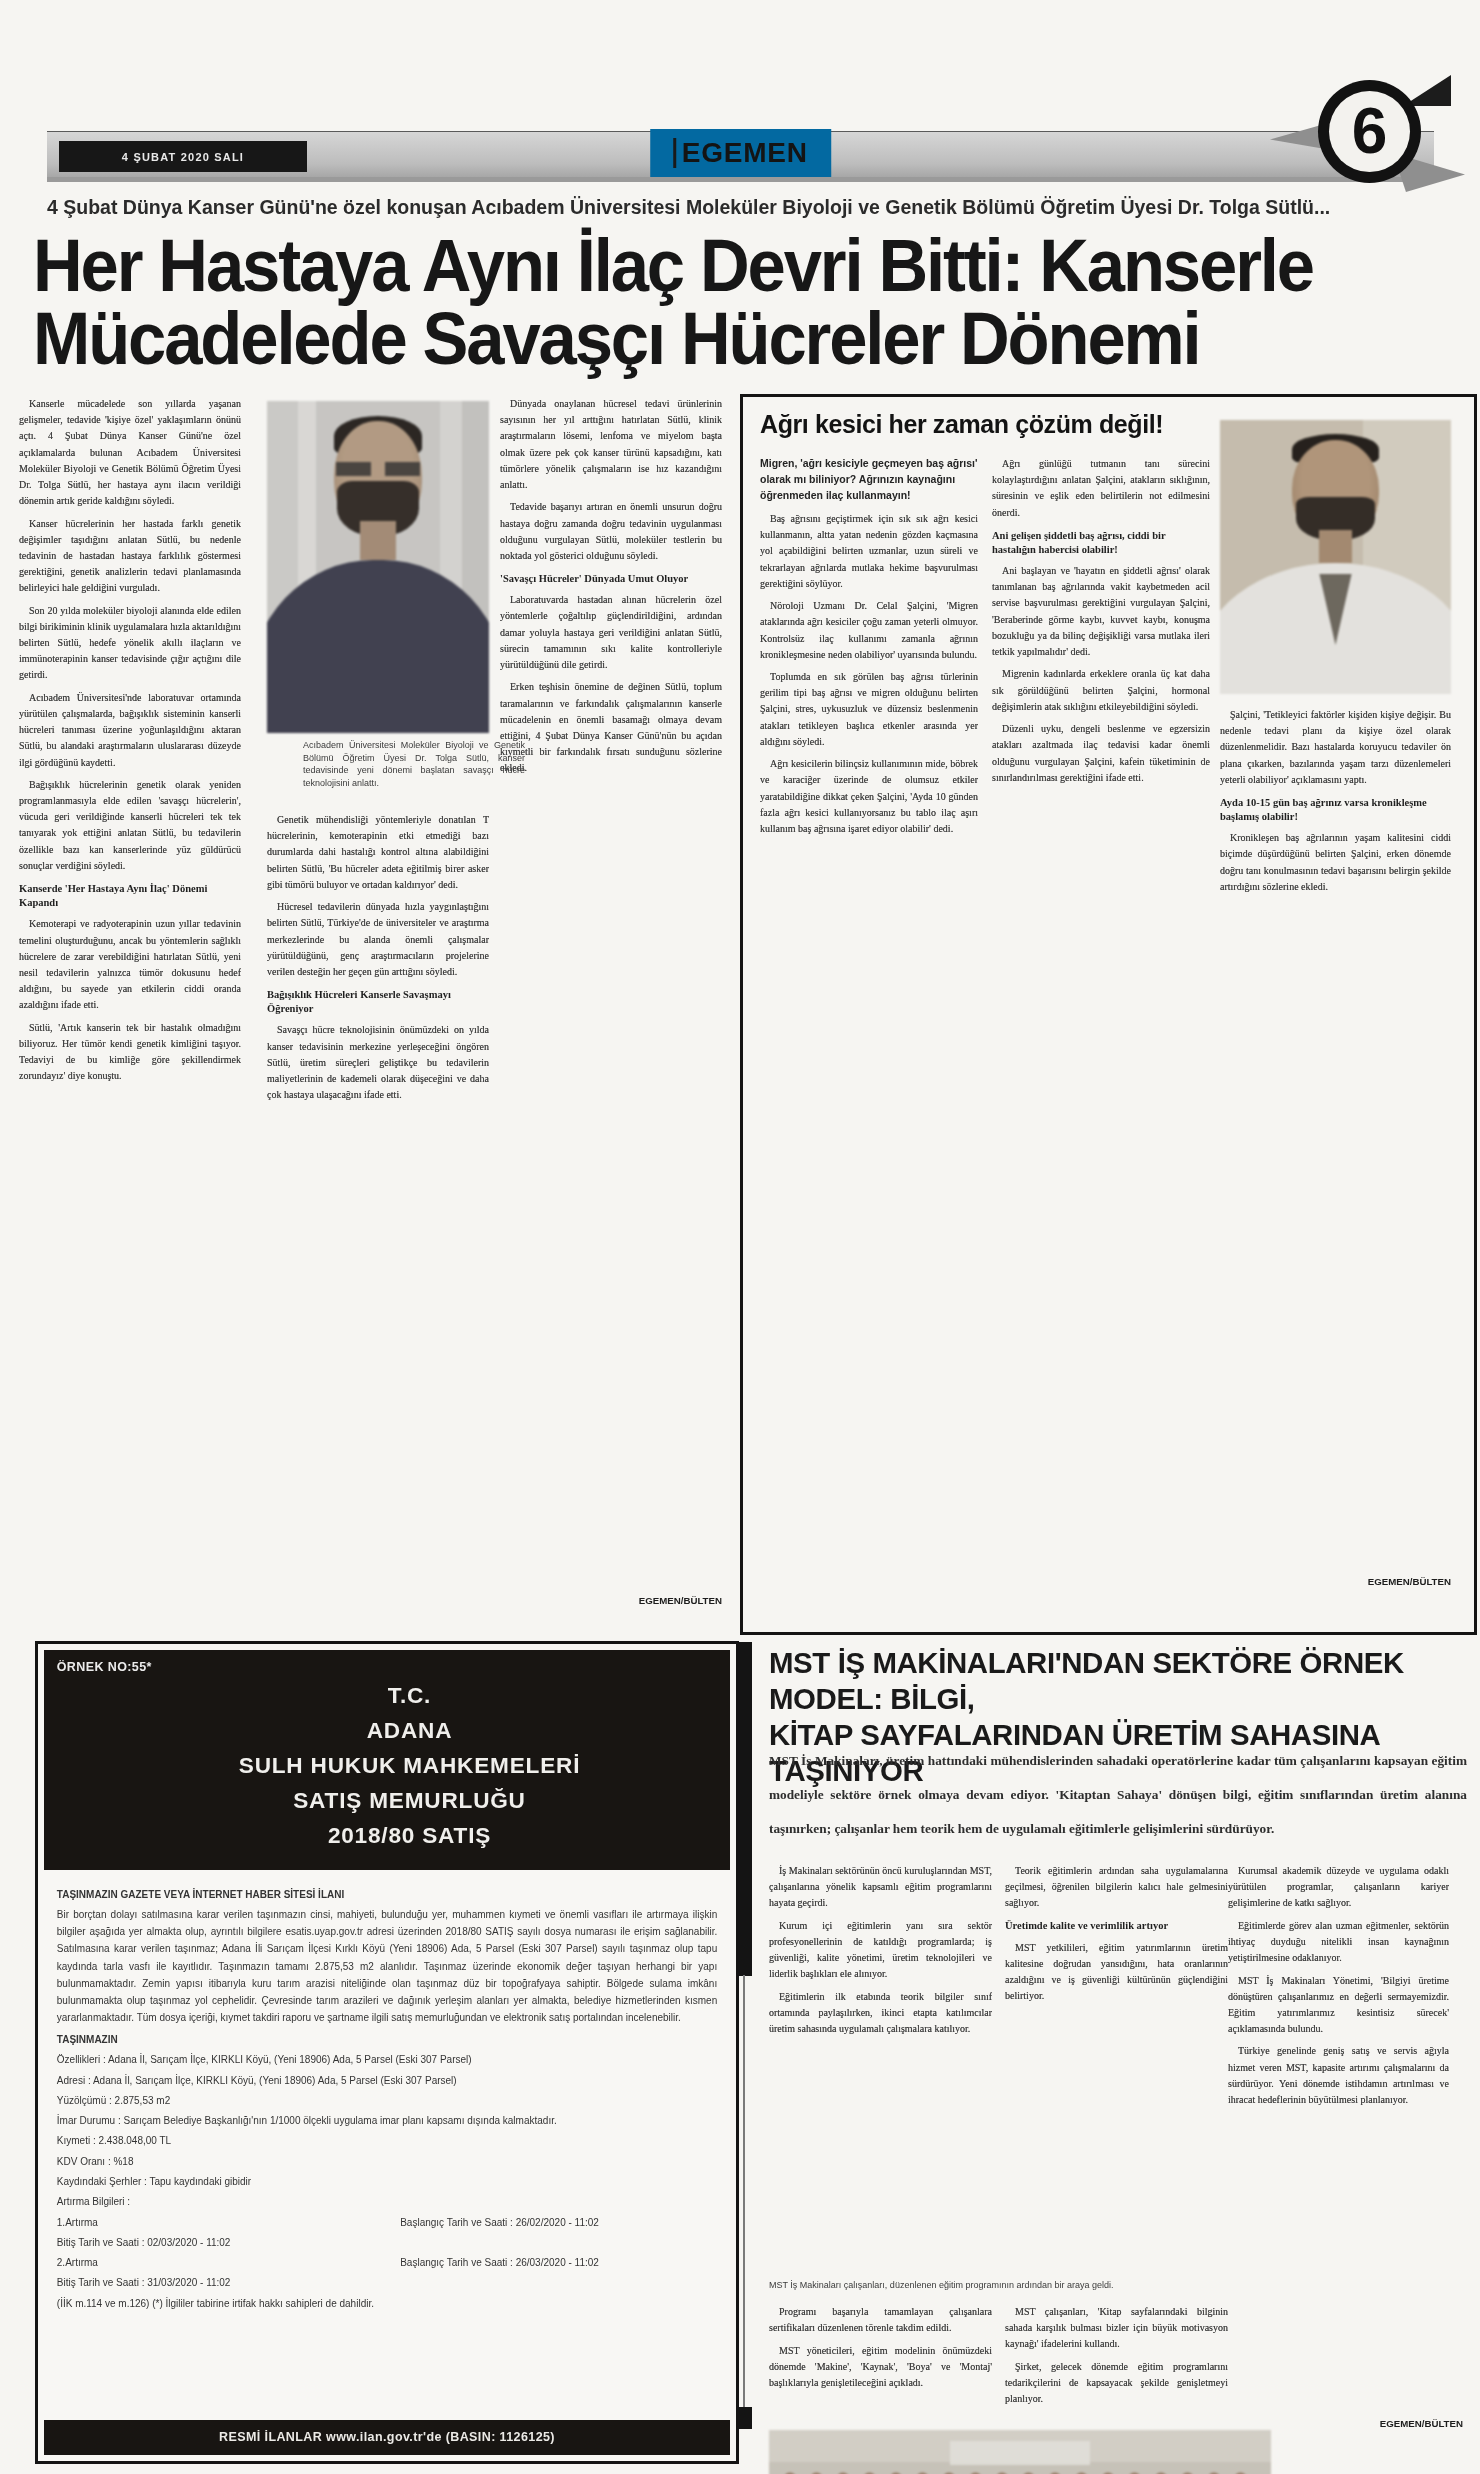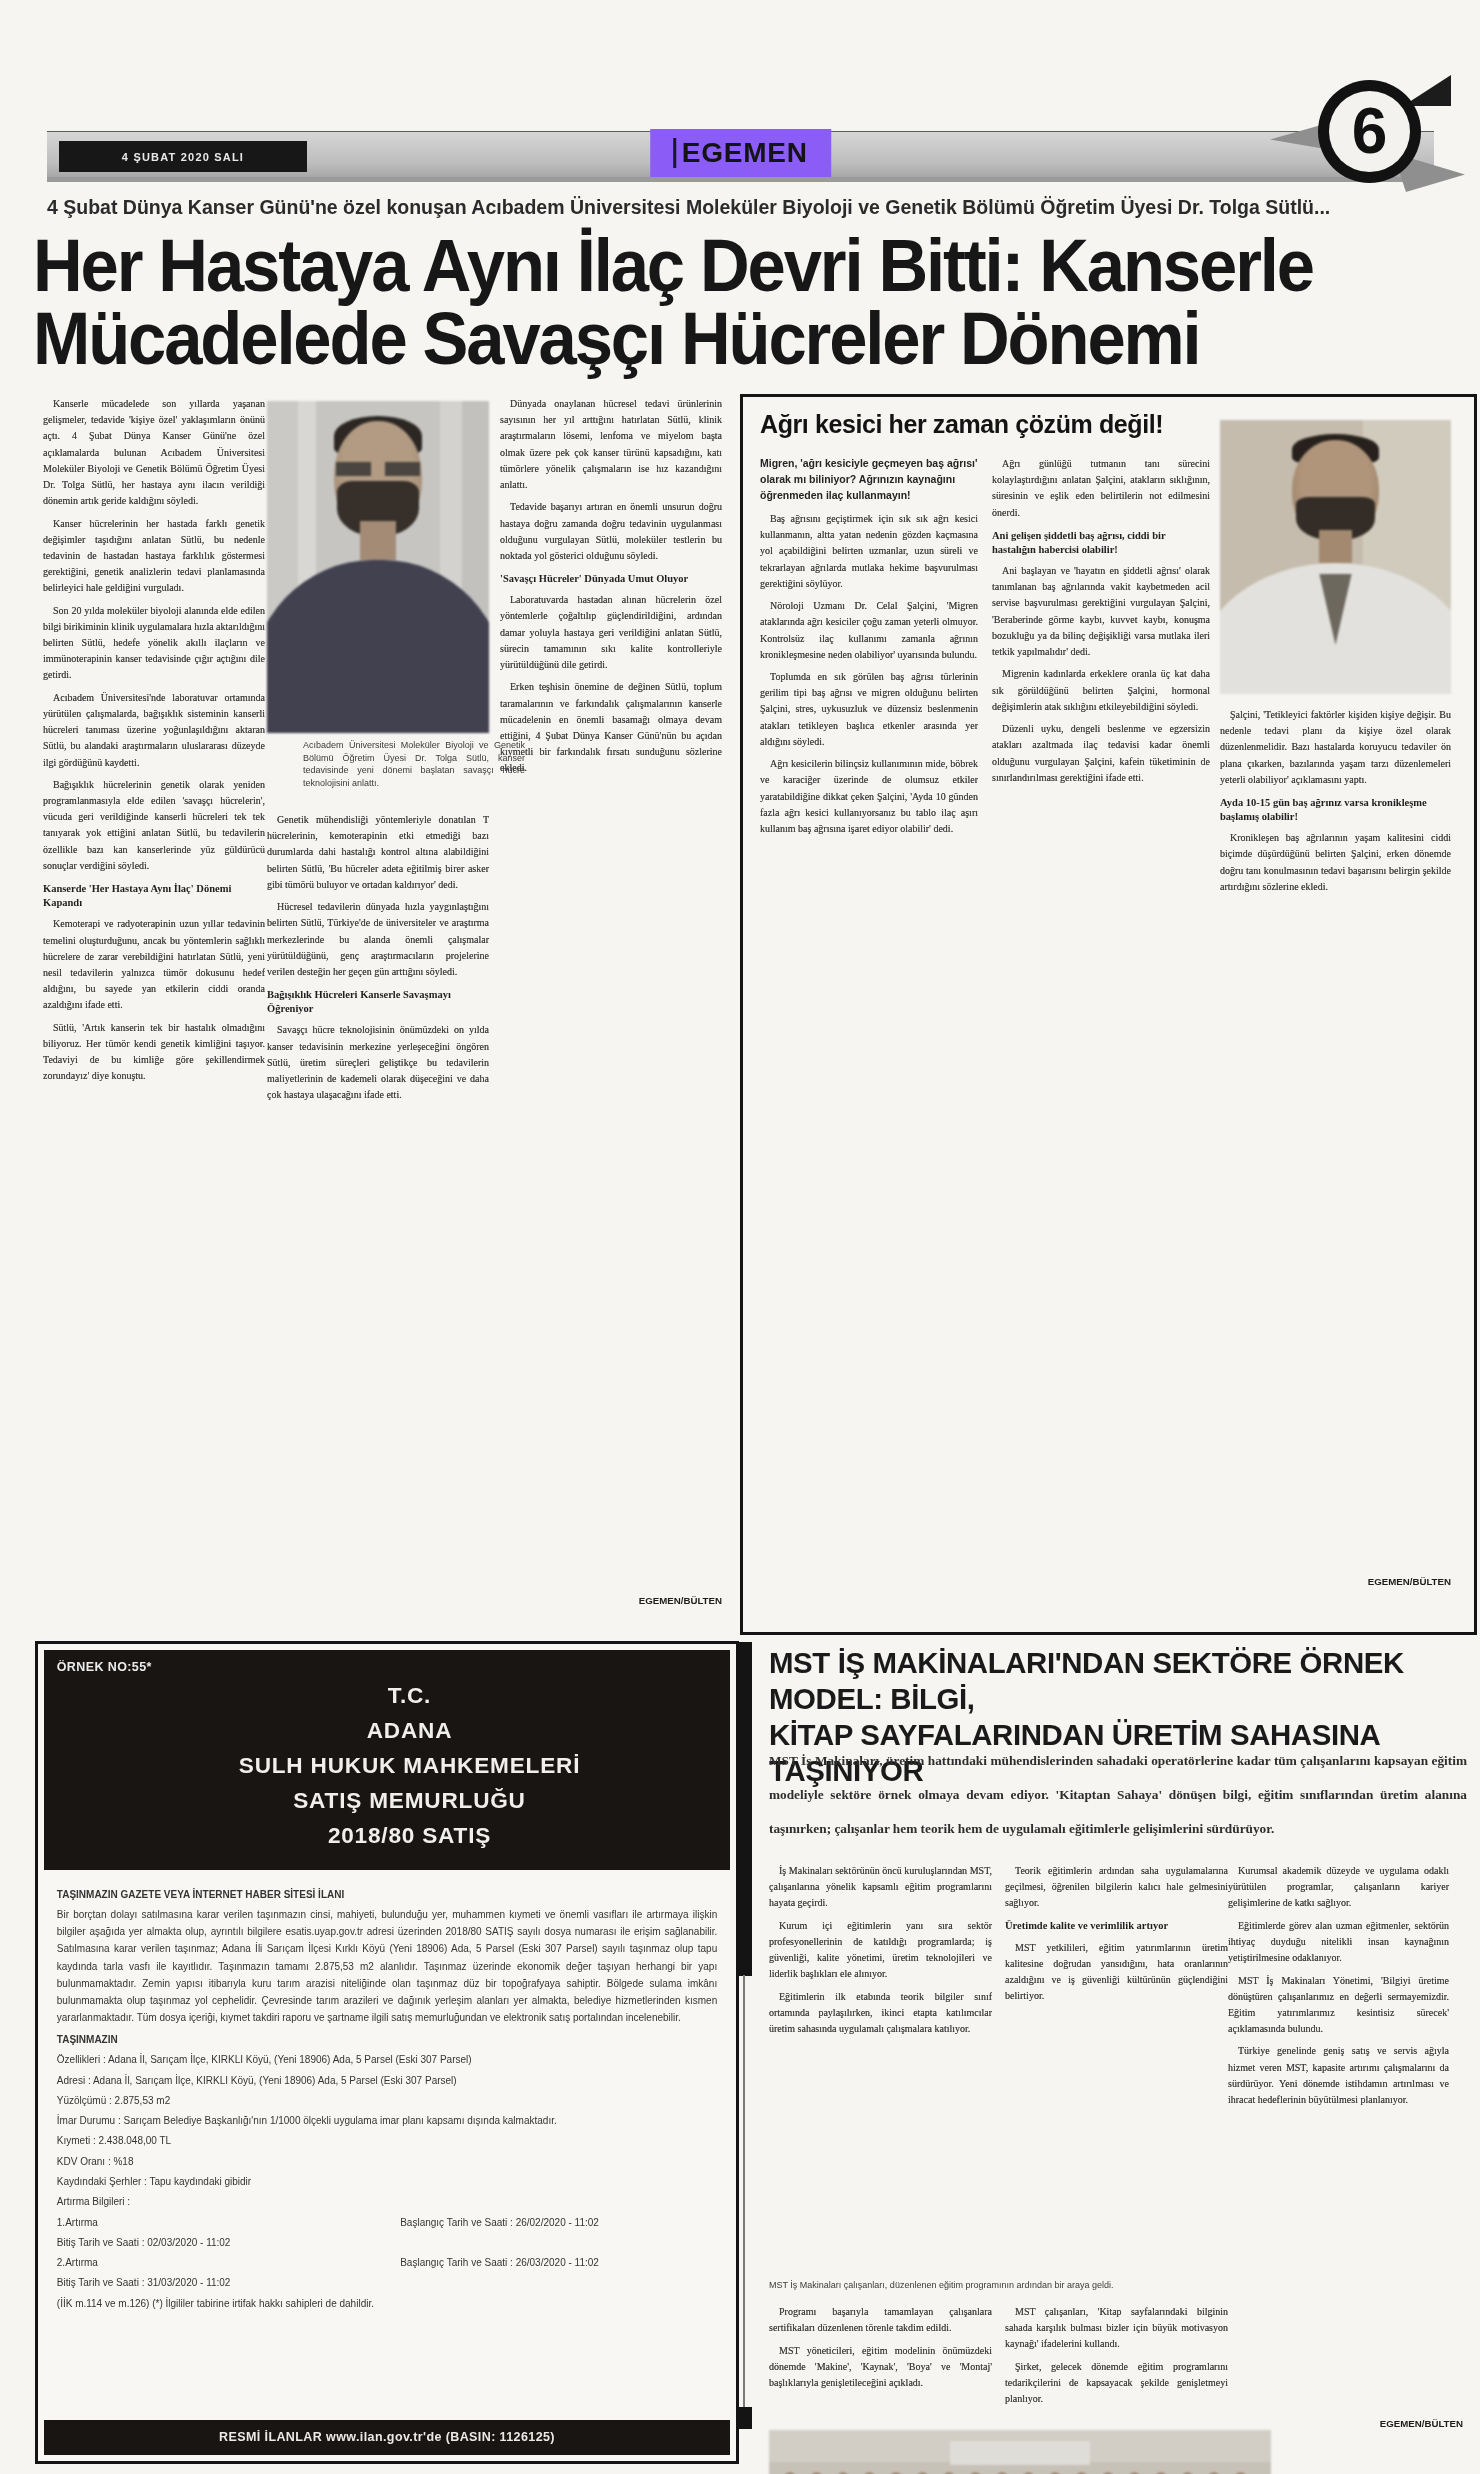--- a/index.html
+++ b/index.html
@@ -7,21 +7,21 @@
         font-family:"Liberation Serif",serif;overflow:hidden;}
   .abs{position:absolute;}
 
   
   .band{left:47px;top:131px;width:1387px;height:45px;
         background:linear-gradient(180deg,#d6d6d6 0%,#bdbdbd 70%,#a7a7a7 100%);
         border-top:1.6px solid #5a5a5a;border-bottom:5.5px solid #9a9a9a;}
   .date-box{left:59px;top:141px;width:248px;height:31px;background:#171717;color:#e9e9e9;
         font-family:"Liberation Sans",sans-serif;font-weight:bold;font-size:11px;letter-spacing:1.2px;
         display:flex;align-items:center;justify-content:center;filter:blur(0.3px);}
-  .masthead{left:50%;top:129px;transform:translateX(-50%);background:#8b5cf6;height:48px;
+  .masthead{left:50%;top:129px;transform:translateX(-50%);background:#0369a1;height:48px;
         padding:0 23.4px;display:flex;align-items:center;}
   .masthead .bar{width:3.1px;height:30px;background:#1a1a1a;margin-right:5.5px;}
   .masthead .word{font-family:"Liberation Sans",sans-serif;font-weight:bold;font-size:28px;
         letter-spacing:0.8px;color:#141414;filter:blur(0.3px);}
   .emblem{left:1270px;top:75px;width:195px;height:136px;}
   .wing-left{position:absolute;left:0;top:39px;width:90px;height:41px;background:#8f8f8f;
         clip-path:polygon(0 62%,100% 0,100% 100%);}
   .wedge-br{position:absolute;left:123px;top:78px;width:72px;height:39px;background:#8f8f8f;
         clip-path:polygon(0 0,100% 55%,18% 100%);}
   .notch-tr{position:absolute;left:133px;top:0;width:48px;height:31px;background:#1c1c1c;
@@ -137,21 +137,21 @@
     <div class="pg-circle">
       <div class="pg-inner">6</div>
     </div>
   </div>
   <div class="abs strapline">4 Şubat Dünya Kanser Günü'ne özel konuşan Acıbadem Üniversitesi Moleküler Biyoloji ve Genetik Bölümü Öğretim Üyesi Dr. Tolga Sütlü...</div>
   <div class="abs headline">
     <div>Her Hastaya Aynı İlaç Devri Bitti: Kanserle</div>
     <div>Mücadelede Savaşçı Hücreler Dönemi</div>
   </div>
 
-  <div class="abs col" style="left:43px;top:396px;width:222px;height:1233px;">
+  <div class="abs col" style="left:19px;top:396px;width:222px;height:1233px;">
       <p class="para">Kanserle mücadelede son yıllarda yaşanan gelişmeler, tedavide 'kişiye özel' yaklaşımların önünü açtı. 4 Şubat Dünya Kanser Günü'ne özel açıklamalarda bulunan Acıbadem Üniversitesi Moleküler Biyoloji ve Genetik Bölümü Öğretim Üyesi Dr. Tolga Sütlü, her hastaya aynı ilacın verildiği dönemin artık geride kaldığını söyledi.</p>
       <p class="para">Kanser hücrelerinin her hastada farklı genetik değişimler taşıdığını anlatan Sütlü, bu nedenle tedavinin de hastadan hastaya farklılık göstermesi gerektiğini, genetik analizlerin tedavi planlamasında belirleyici hale geldiğini vurguladı.</p>
       <p class="para">Son 20 yılda moleküler biyoloji alanında elde edilen bilgi birikiminin klinik uygulamalara hızla aktarıldığını belirten Sütlü, hedefe yönelik akıllı ilaçların ve immünoterapinin kanser tedavisinde çığır açtığını dile getirdi.</p>
       <p class="para">Acıbadem Üniversitesi'nde laboratuvar ortamında yürütülen çalışmalarda, bağışıklık sisteminin kanserli hücreleri tanıması üzerine yoğunlaşıldığını aktaran Sütlü, bu alandaki araştırmaların uluslararası düzeyde ilgi gördüğünü kaydetti.</p>
       <p class="para">Bağışıklık hücrelerinin genetik olarak yeniden programlanmasıyla elde edilen 'savaşçı hücrelerin', vücuda geri verildiğinde kanserli hücreleri tek tek tanıyarak yok ettiğini anlatan Sütlü, bu tedavilerin özellikle bazı kan kanserlerinde yüz güldürücü sonuçlar verdiğini söyledi.</p>
       <p class="sub">Kanserde 'Her Hastaya Aynı İlaç' Dönemi Kapandı</p>
       <p class="para">Kemoterapi ve radyoterapinin uzun yıllar tedavinin temelini oluşturduğunu, ancak bu yöntemlerin sağlıklı hücrelere de zarar verebildiğini hatırlatan Sütlü, yeni nesil tedavilerin yalnızca tümör dokusunu hedef aldığını, bu sayede yan etkilerin ciddi oranda azaldığını ifade etti.</p>
       <p class="para">Sütlü, 'Artık kanserin tek bir hastalık olmadığını biliyoruz. Her tümör kendi genetik kimliğini taşıyor. Tedaviyi de bu kimliğe göre şekillendirmek zorundayız' diye konuştu.</p>
     </div>
 

